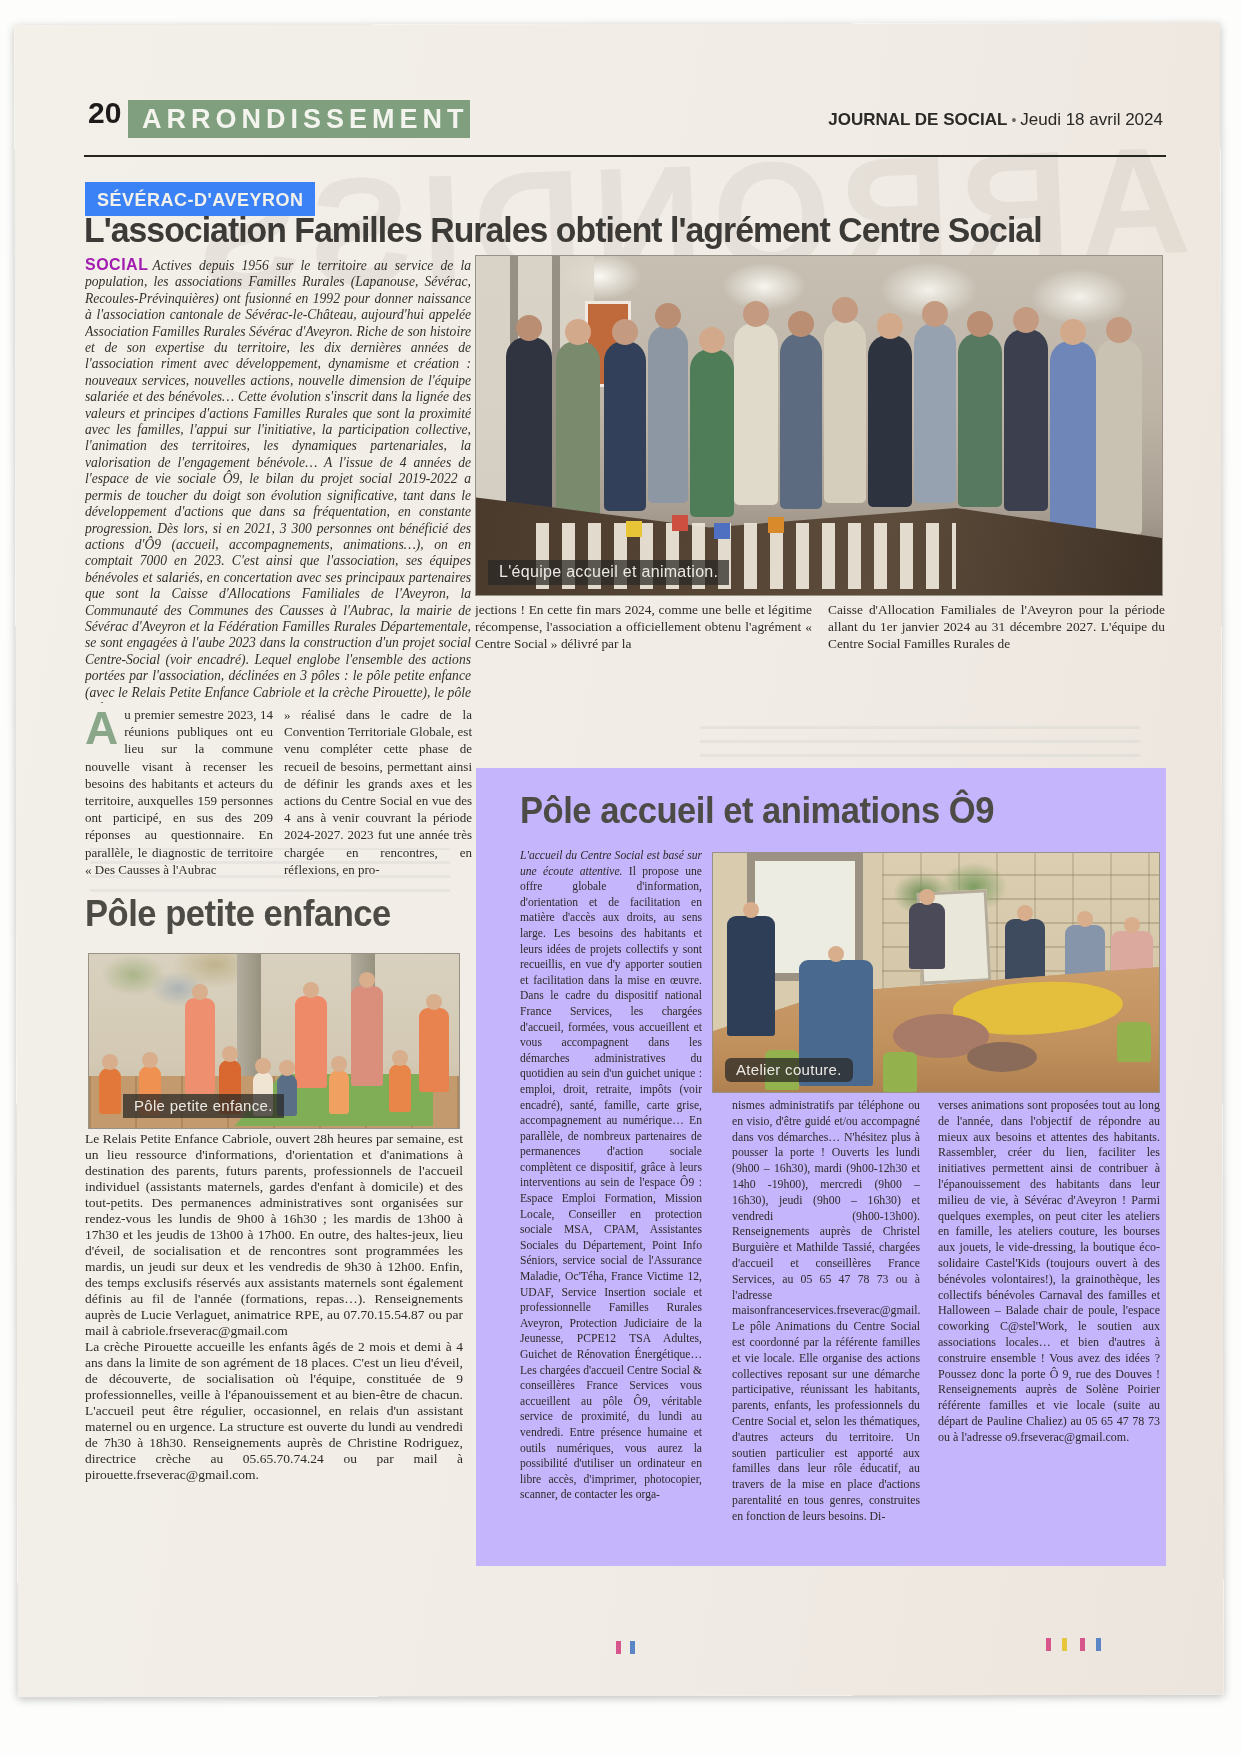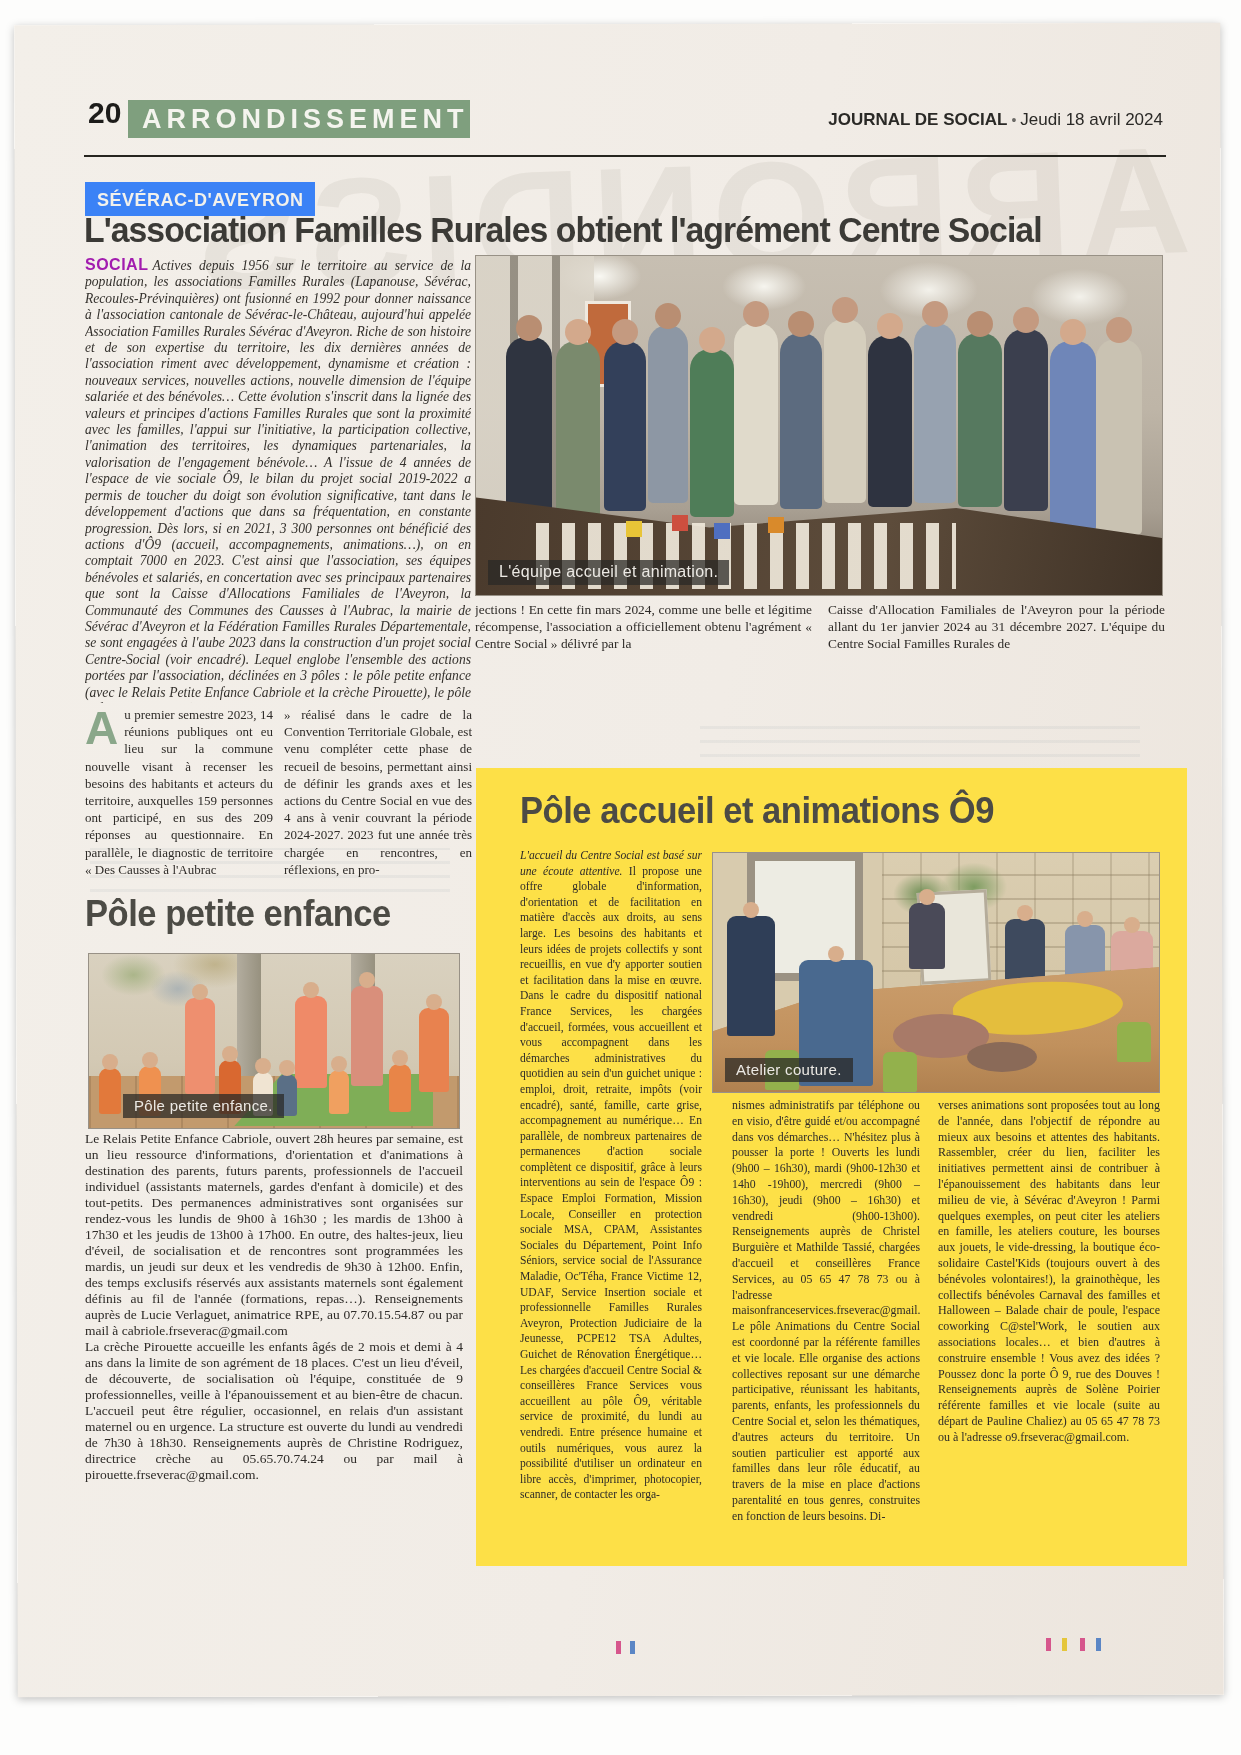--- a/index.html
+++ b/index.html
@@ -55,21 +55,21 @@
     font-size:46px;line-height:40px;color:#8aa78a;padding:2px 6px 0 0;}
   .sec-title{position:absolute;font-family:"Liberation Sans",sans-serif;font-weight:bold;
     font-size:36px;letter-spacing:-.5px;color:#4c4b45;transform:scaleX(.96);transform-origin:left;}
   .pe-title{left:85px;top:893px;}
   .pe-text{position:absolute;left:85px;top:1131px;width:378px;height:488px;overflow:hidden;
     font-size:13.5px;line-height:16px;text-align:justify;}
   .pe-text p{margin:0;}
   .rp-cols{position:absolute;left:475px;top:601px;width:690px;height:106px;display:flex;gap:16px;}
   .rp-col{flex:1;font-size:13.4px;line-height:17px;text-align:justify;overflow:hidden;}
   
-  .peach{position:absolute;left:476px;top:768px;width:690px;height:798px;background:#fde047;padding-left:21px;}
+  .peach{position:absolute;left:476px;top:768px;width:690px;height:798px;background:#c4b5fd;}
   .o9-title{left:44px;top:22px;position:absolute;}
   .o9-col{position:absolute;text-align:justify;overflow:hidden;}
   .o9-col1{left:44px;top:80px;width:182px;height:692px;font-size:11.6px;line-height:15.6px;}
   .o9-col1 .intro{font-style:italic;}
   .o9-col2{left:256px;top:330px;width:188px;height:466px;font-size:11.8px;line-height:15.8px;}
   .o9-col3{left:462px;top:330px;width:222px;height:466px;font-size:12px;line-height:15.8px;}
   
   .photo{position:absolute;overflow:hidden;border:1px solid #989186;box-sizing:border-box;}
   .photocap{position:absolute;left:12px;bottom:10px;background:rgba(42,40,38,.74);
     color:#ece9e4;font-family:"Liberation Sans",sans-serif;font-size:16px;
@@ -251,21 +251,21 @@
       <span class="kid" style="left:398px;top:78px;width:42px;height:92px;background:#dba99e;"></span>
       <div class="ph3-table"></div>
       <div class="ph3-fabric-y"></div>
       <div class="ph3-fabric-p"></div>
       <div class="ph3-fabric-b"></div>
       <span class="kid" style="left:14px;bottom:56px;width:48px;height:120px;background:#2f3e57;"></span>
       <span class="kid" style="left:86px;bottom:6px;width:74px;height:126px;background:#49698f;"></span>
       <span class="chair" style="left:52px;bottom:2px;"></span>
       <span class="chair" style="left:170px;bottom:0;"></span>
       <span class="chair" style="left:404px;bottom:30px;"></span>
-      <div class="photocap" style="font-size:15px;">Atelier couture.</div>
+      <div class="photocap" style="font-size:15px;border-radius:6px;">Atelier couture.</div>
     </div>
 
     <div class="o9-col o9-col2">nismes administratifs par téléphone ou en visio, d'être guidé et/ou accompagné dans vos démarches… N'hésitez plus à pousser la porte  ! Ouverts les lundi (9h00 – 16h30), mardi (9h00-12h30 et 14h0 -19h00), mercredi (9h00 – 16h30), jeudi (9h00 – 16h30) et vendredi (9h00-13h00). Renseignements auprès de Christel Burguière et Mathilde Tassié, chargées d'accueil et conseillères France Services, au 05 65 47 78 73 ou à l'adresse maisonfranceservices.frseverac@gmail.com. Le pôle Animations du Centre Social est coordonné par la référente familles et vie locale. Elle organise des actions collectives reposant sur une démarche participative, réunissant les habitants, parents, enfants, les professionnels du Centre Social et, selon les thématiques, d'autres acteurs du territoire. Un soutien particulier est apporté aux familles dans leur rôle éducatif, au travers de la mise en place d'actions parentalité en tous genres, construites en fonction de leurs besoins.  Di-</div>
     <div class="o9-col o9-col3">verses animations sont proposées tout au long de l'année, dans l'objectif  de répondre au mieux aux besoins et attentes des habitants. Rassembler, créer du lien, faciliter les initiatives permettent ainsi de contribuer à l'épanouissement des habitants dans leur milieu de vie, à Sévérac d'Aveyron  ! Parmi quelques exemples, on peut citer les  ateliers en famille, les ateliers couture, les bourses aux jouets, le vide-dressing, la boutique éco-solidaire Castel'Kids (toujours ouvert à des bénévoles volontaires!), la grainothèque, les collectifs bénévoles Carnaval  des familles et Halloween – Balade chair de poule, l'espace coworking C@stel'Work, le soutien aux associations locales… et bien d'autres à construire ensemble  ! Vous avez des idées   ? Poussez donc la porte Ô 9, rue des Douves ! Renseignements  auprès de Solène Poirier référente familles et vie locale (suite au départ de Pauline Chaliez) au 05 65 47 78 73  ou  à  l'adresse  o9.frseverac@gmail.com.</div>
   </div>
 
   <span class="regmark" style="left:616px;top:1641px;background:#d6568c;"></span>
   <span class="regmark" style="left:630px;top:1641px;background:#5b86c5;"></span>
   <span class="regmark" style="left:1046px;top:1638px;background:#d6568c;"></span>
   <span class="regmark" style="left:1062px;top:1638px;background:#e5c63c;"></span>

